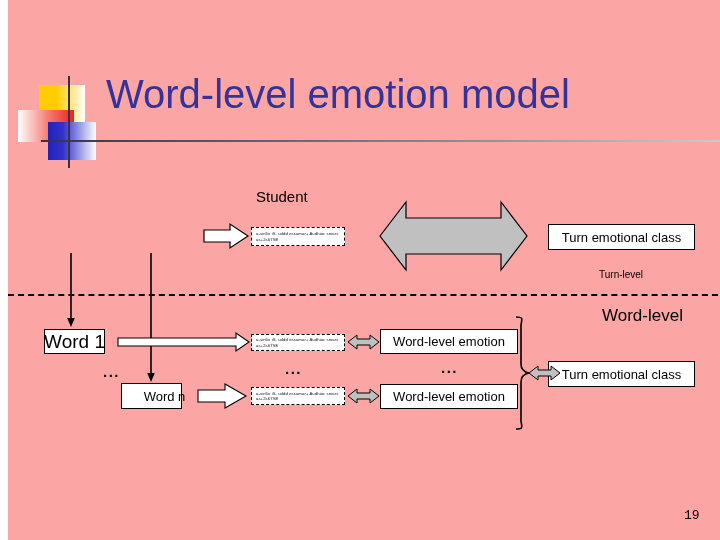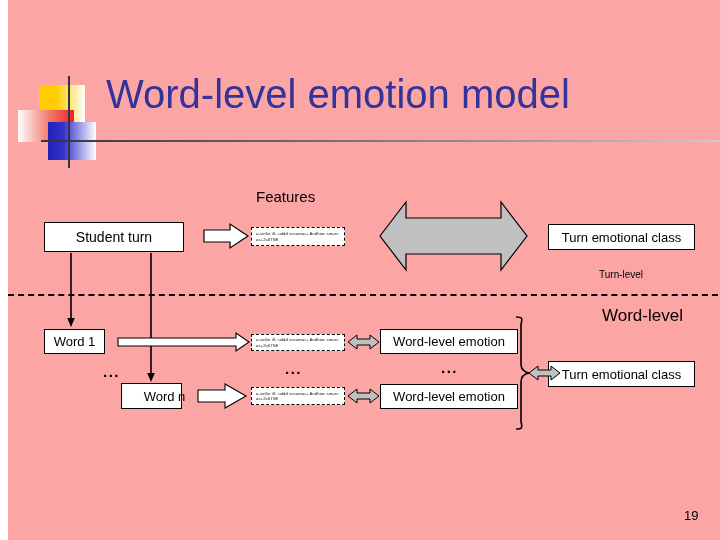--- a/index.html
+++ b/index.html
@@ -139,54 +139,54 @@
     overflow: visible;
     pointer-events: none;
   }
 
   .page-num {
     position: absolute;
     left: 676px;
     top: 508px;
     font-size: 13px;
     color: #000000;
+    font-family: Liberation Mono, monospace;
   }
 </style>
 </head>
 <body>
 
 <div id="slide">
 
   <div class="logo-yellow"></div>
   <div class="logo-red"></div>
   <div class="logo-blue"></div>
   <div class="logo-vline"></div>
   <div class="logo-hline"></div>
 
   <div class="slide-title">Word-level emotion model</div>
 
-  <div class="plain-label" style="left:248px; top:188px; font-size:15px;">Features</div>
-
-  <div class="box" style="left:36px; top:222px; width:140px; height:30px;">Student turn</div>
+  <div class="plain-label" style="left:248px; top:188px; font-size:15px;">Student</div>
+
 
   <div class="featurebox" style="left:243px; top:227px; width:94px; height:19px;">
     <span class="tiny">a-sin5e iS. uddd essamar+ Audhioc smars as+2s67SE</span>
   </div>
 
   <div class="plain-label" style="left:410px; top:218px; width:70px; text-align:center; font-size:14px; line-height:16px; white-space:normal;">Machine learning</div>
 
   <div class="box" style="left:540px; top:224px; width:147px; height:26px; font-size:13px;">Turn emotional class</div>
 
   <div class="plain-label" style="left:591px; top:269px; font-size:10px;">Turn-level</div>
 
   <div class="hsep"></div>
 
   <div class="plain-label" style="left:594px; top:306px; font-size:17px;">Word-level</div>
 
-  <div class="box" style="left:36px; top:329px; width:61px; height:25px; font-size:13px;">Word 1</div>
+  <div class="box" style="left:36px; top:329px; width:61px; height:25px; font-size:19px;">Word 1</div>
 
   <div class="ellipsis" style="left:95px; top:363px;">...</div>
 
   <div class="box" style="left:113px; top:383px; width:61px; height:26px; font-size:13px;padding-left:26px;">Word n</div>
 
   <div class="featurebox" style="left:243px; top:334px; width:94px; height:17px;">
     <span class="tiny">a-sin5e iS. uddd essamar+ Audhioc smars as+2s67SE</span>
   </div>
 
   <div class="ellipsis" style="left:277px; top:360px;">...</div>

